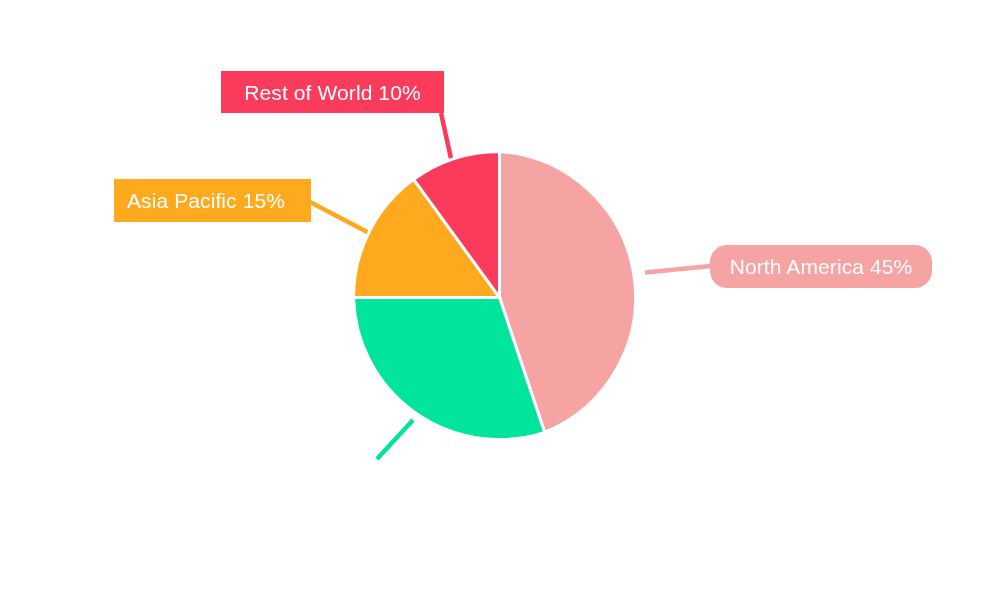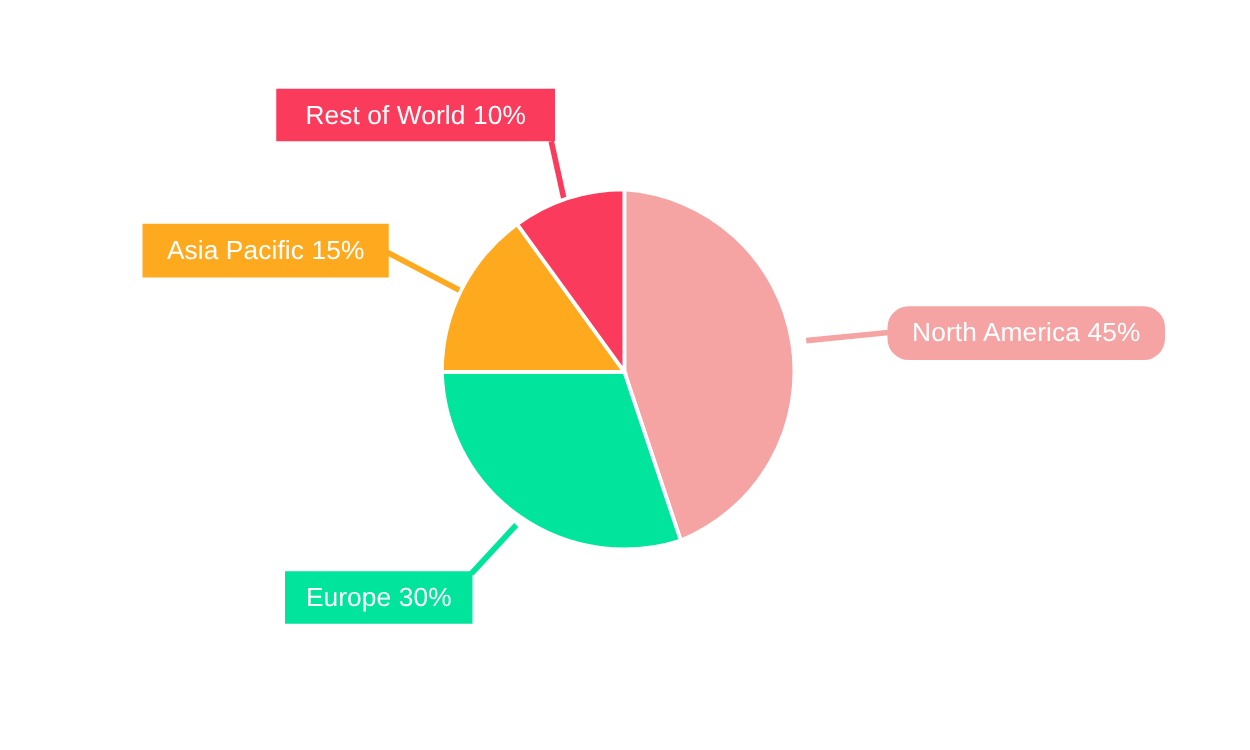--- a/index.html
+++ b/index.html
@@ -32,21 +32,21 @@
     font-family: "Liberation Sans", sans-serif;
     font-size: 21px;
     line-height: 1;
     white-space: nowrap;
     letter-spacing: 0.1px;
     padding: 0 26px;
     z-index: 5;
   }
   #label-north-america { left: 710px; top: 245px; width: 222px; height: 43px; border-radius: 17px; }
   #label-europe        { left: 228px; top: 457px; width: 150px; height: 42px; }
-  #label-asia-pacific  { left: 114px; top: 179px; width: 197px; height: 43px; }
+  #label-asia-pacific  { left: 114px; top: 179px; width: 197px; height: 43px; justify-content: flex-end; }
   #label-rest-of-world { left: 221px; top: 71px;  width: 223px; height: 42px; }
 </style>
 </head>
 <body>
 
 <div id="stage">
 
   <svg id="chart-svg" viewBox="0 0 1000 600">
 
     <g>
@@ -65,23 +65,20 @@
       <path d="M 499.5 297.5 L 353.5 297.5 A 146 146 0 0 1 413.68 179.36 Z" fill="#FFA91F" stroke="#FFFFFF" stroke-width="3"></path>
 
       <path d="M 499.5 297.5 L 413.68 179.36 A 146 146 0 0 1 499.5 151.5 Z" fill="#FB3B5C" stroke="#FFFFFF" stroke-width="3"></path>
     </g>
   </svg>
 
   <div class="callout-box" id="label-north-america" style="background:#F5A3A3;">
     <span>North America 45%</span>
   </div>
 
-  <div class="callout-box" id="label-europe" style="background:#00E49B;">
-    <span>Europe 30%</span>
-  </div>
 
   <div class="callout-box" id="label-asia-pacific" style="background:#FFA91F;">
     <span>Asia Pacific 15%</span>
   </div>
 
   <div class="callout-box" id="label-rest-of-world" style="background:#FB3B5C;">
     <span>Rest of World 10%</span>
   </div>
 
 </div>

